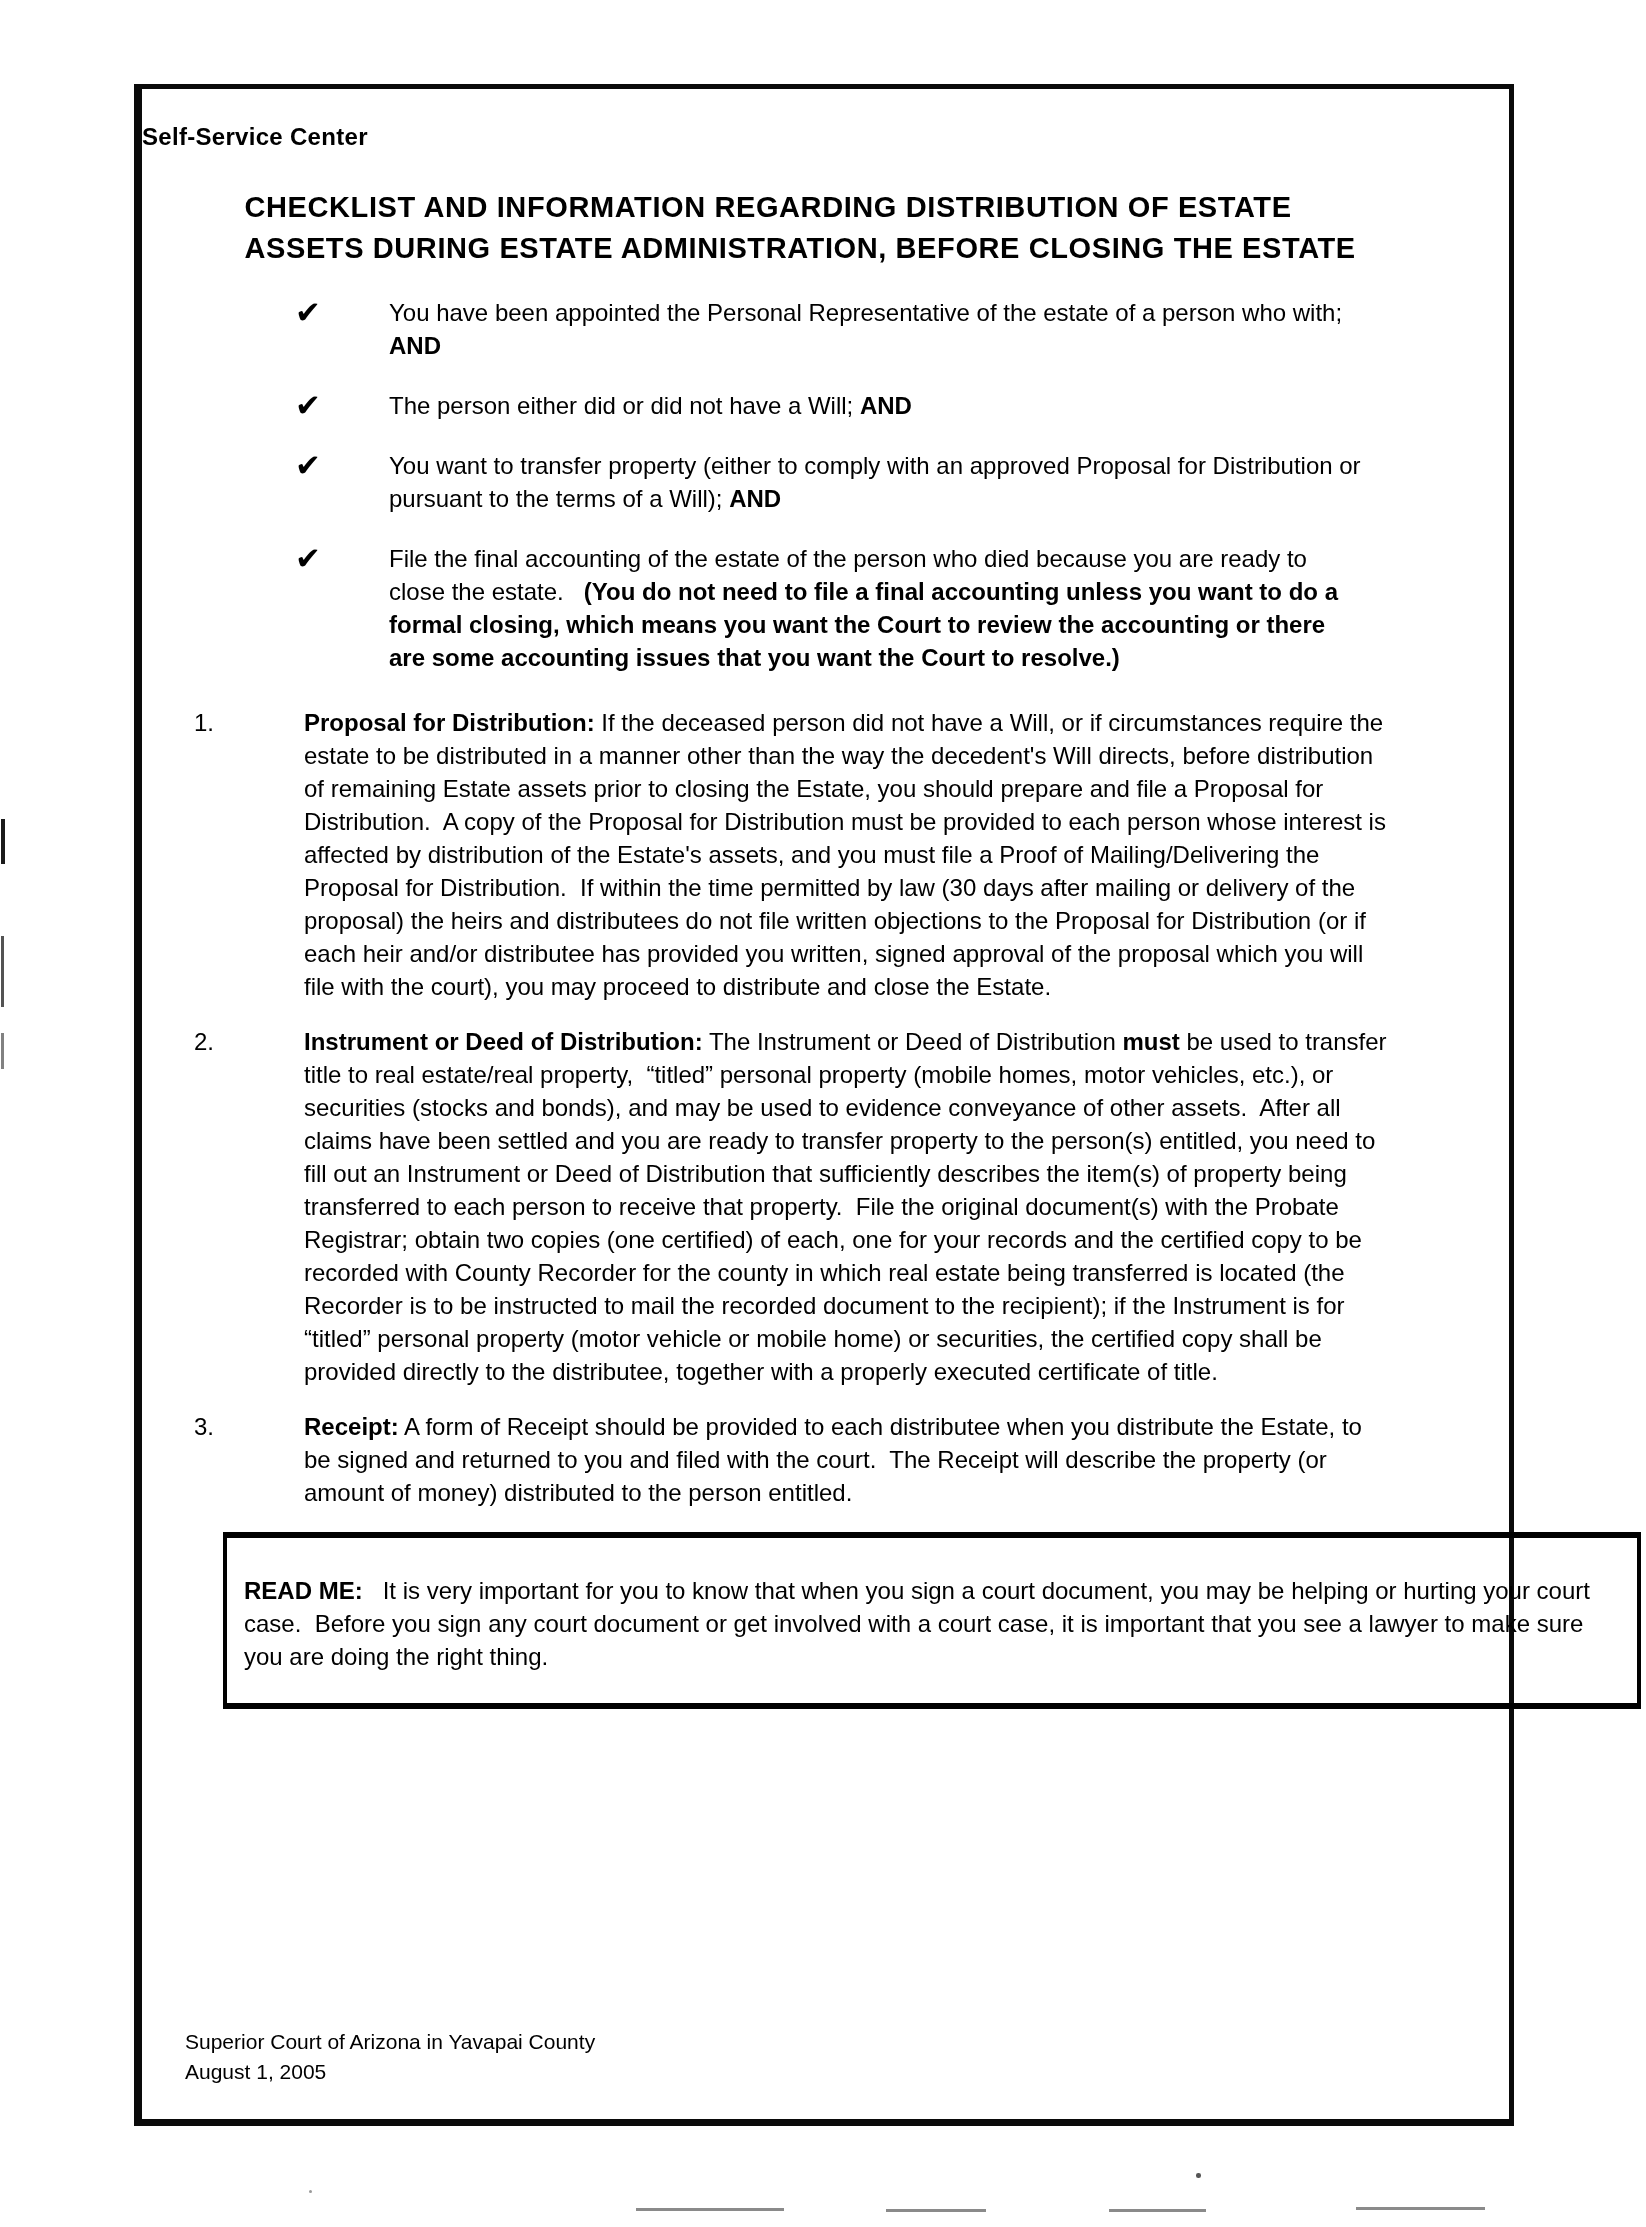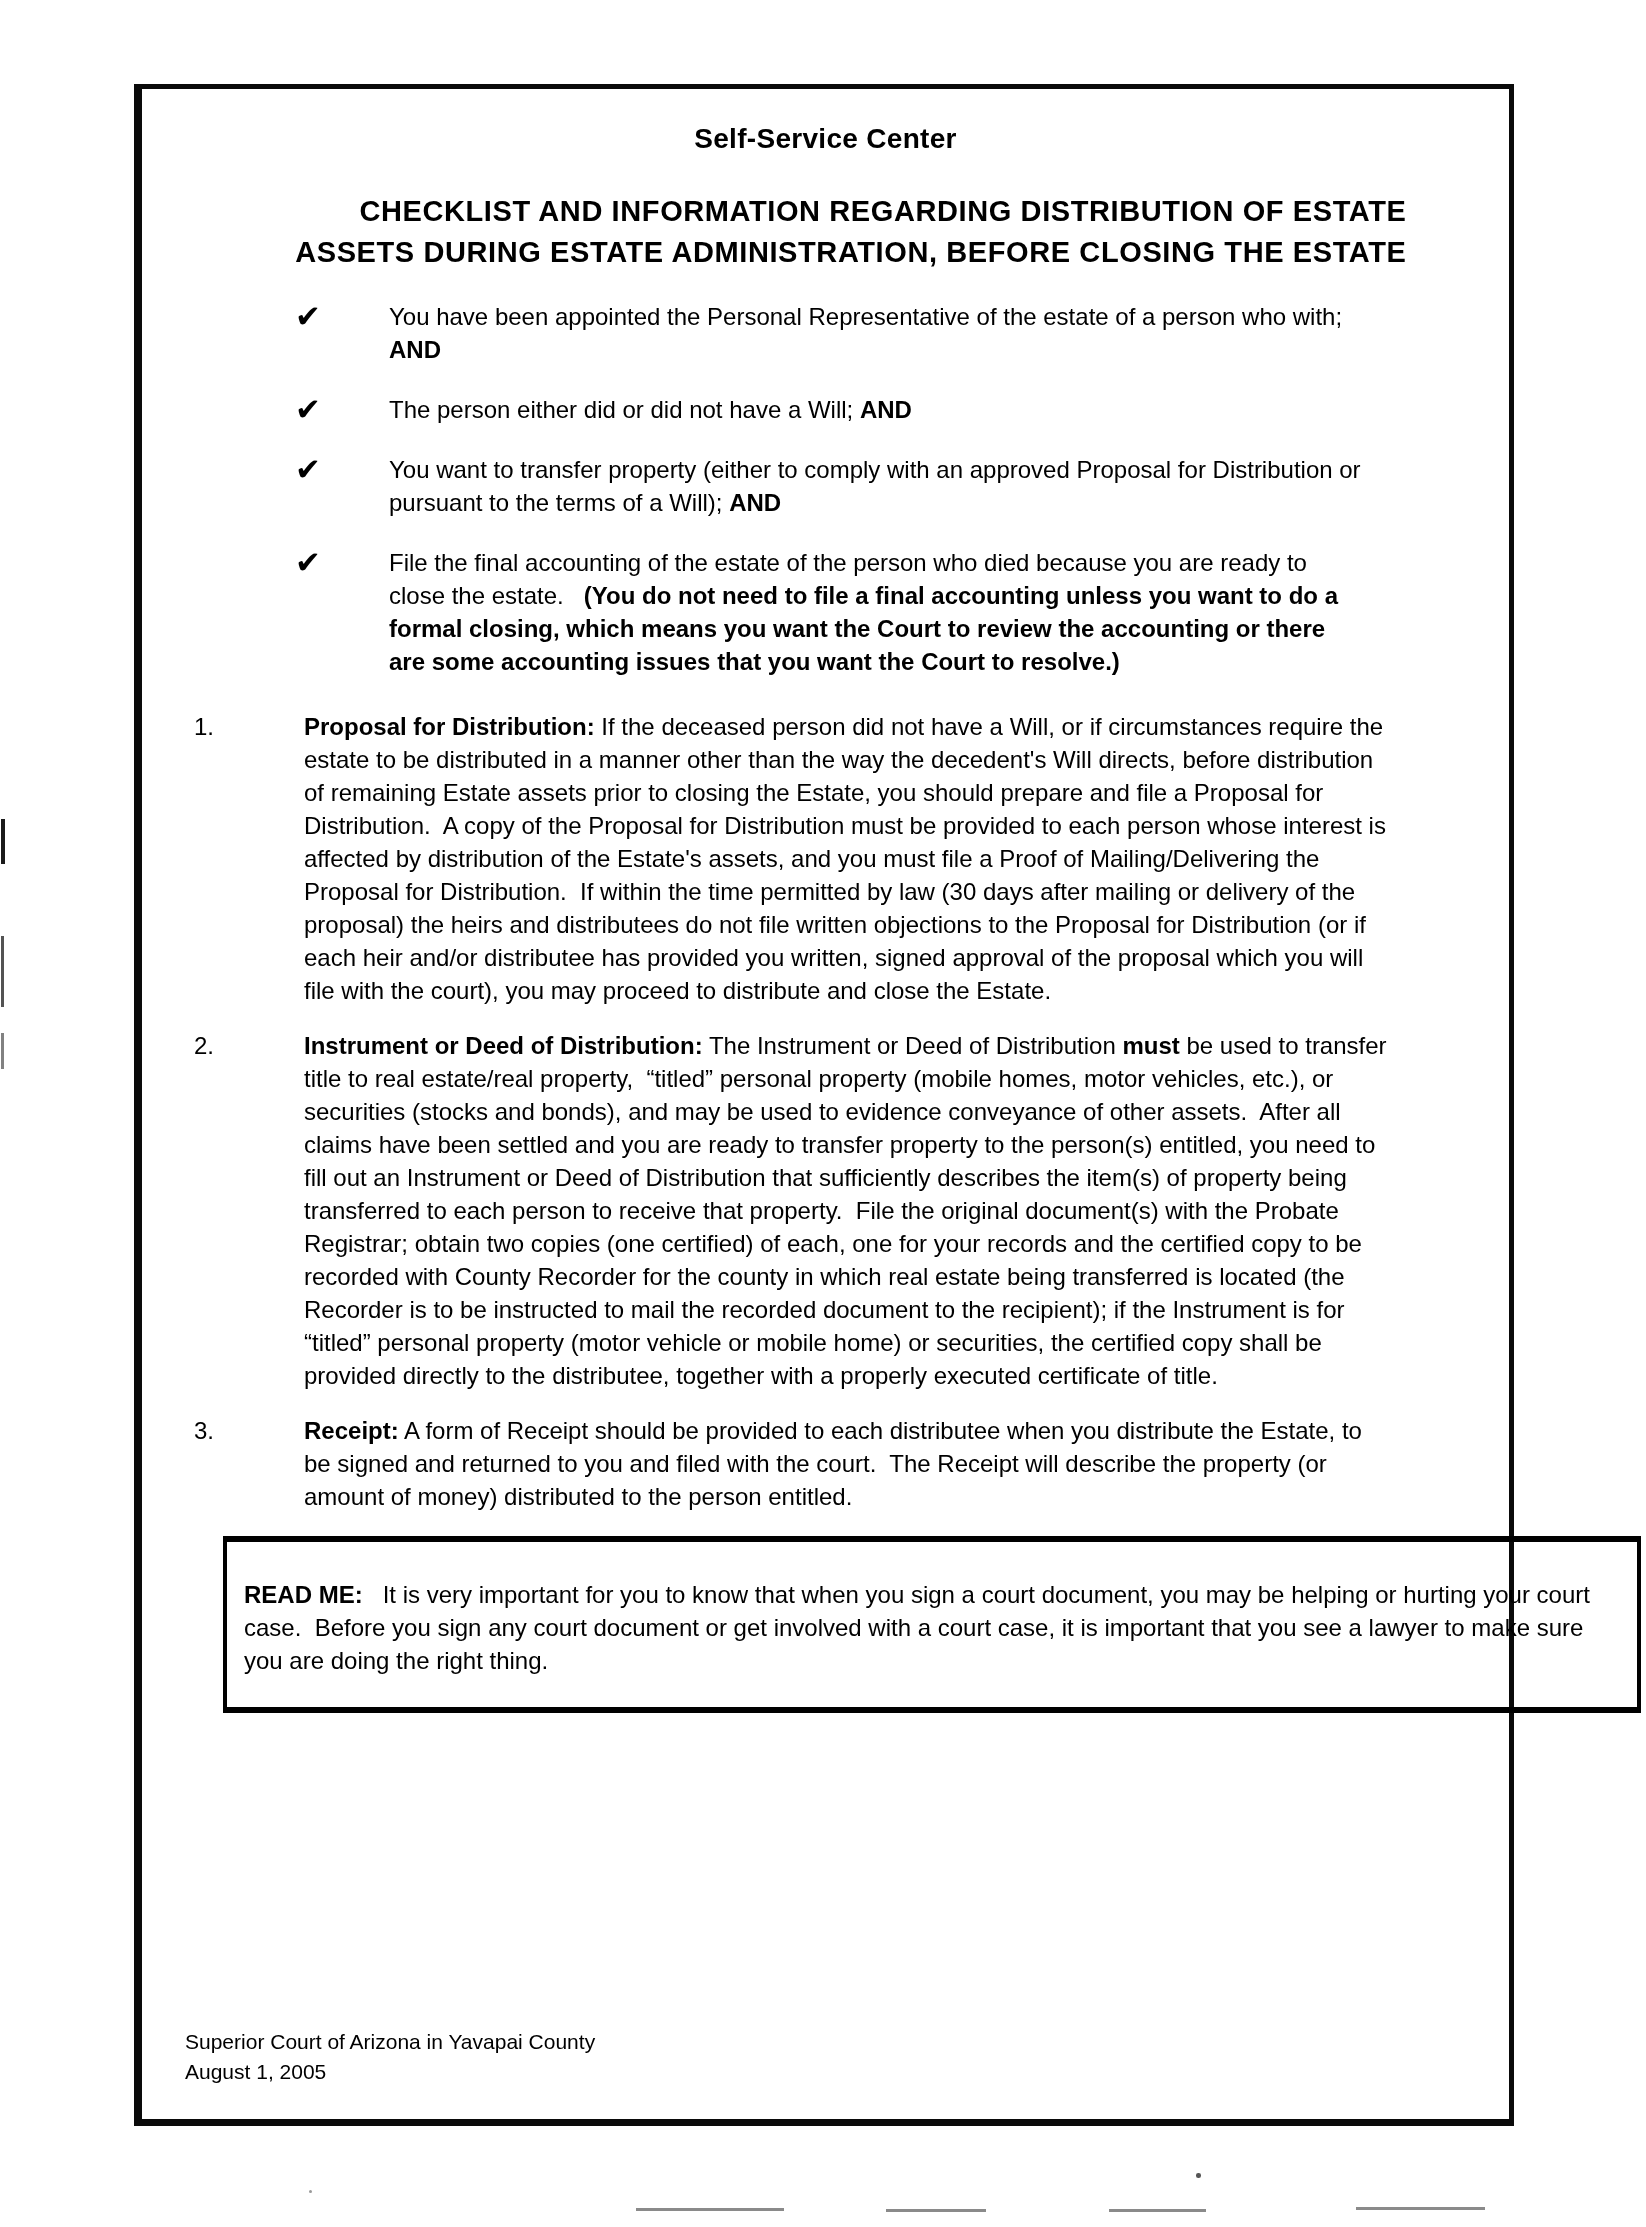--- a/index.html
+++ b/index.html
@@ -22,29 +22,28 @@
     width: 1380px;
     height: 2042px;
     box-sizing: border-box;
     border: 5.2px solid #0a0a0a;
     border-left-width: 8.4px;
     border-bottom-width: 7px;
     background: #fff;
   }
   .page-title {
     margin: 34px 0 12px 0;
-    text-align: center;
-    font-size: 28px;
+    font-size: 24px;
     font-weight: bold;
     letter-spacing: 0.3px;
   }
   .doc-heading {
     margin: 36px auto 0 auto;
     width: 1162px;
-    text-align: right;
+    text-align: left;
     font-size: 29px;
     font-weight: bold;
     line-height: 41px;
     letter-spacing: 0.6px;
   }
   .intro-line {
     margin: 68px 39px 0 49px;
     font-size: 26px;
     font-weight: bold;
     line-height: 34px;

